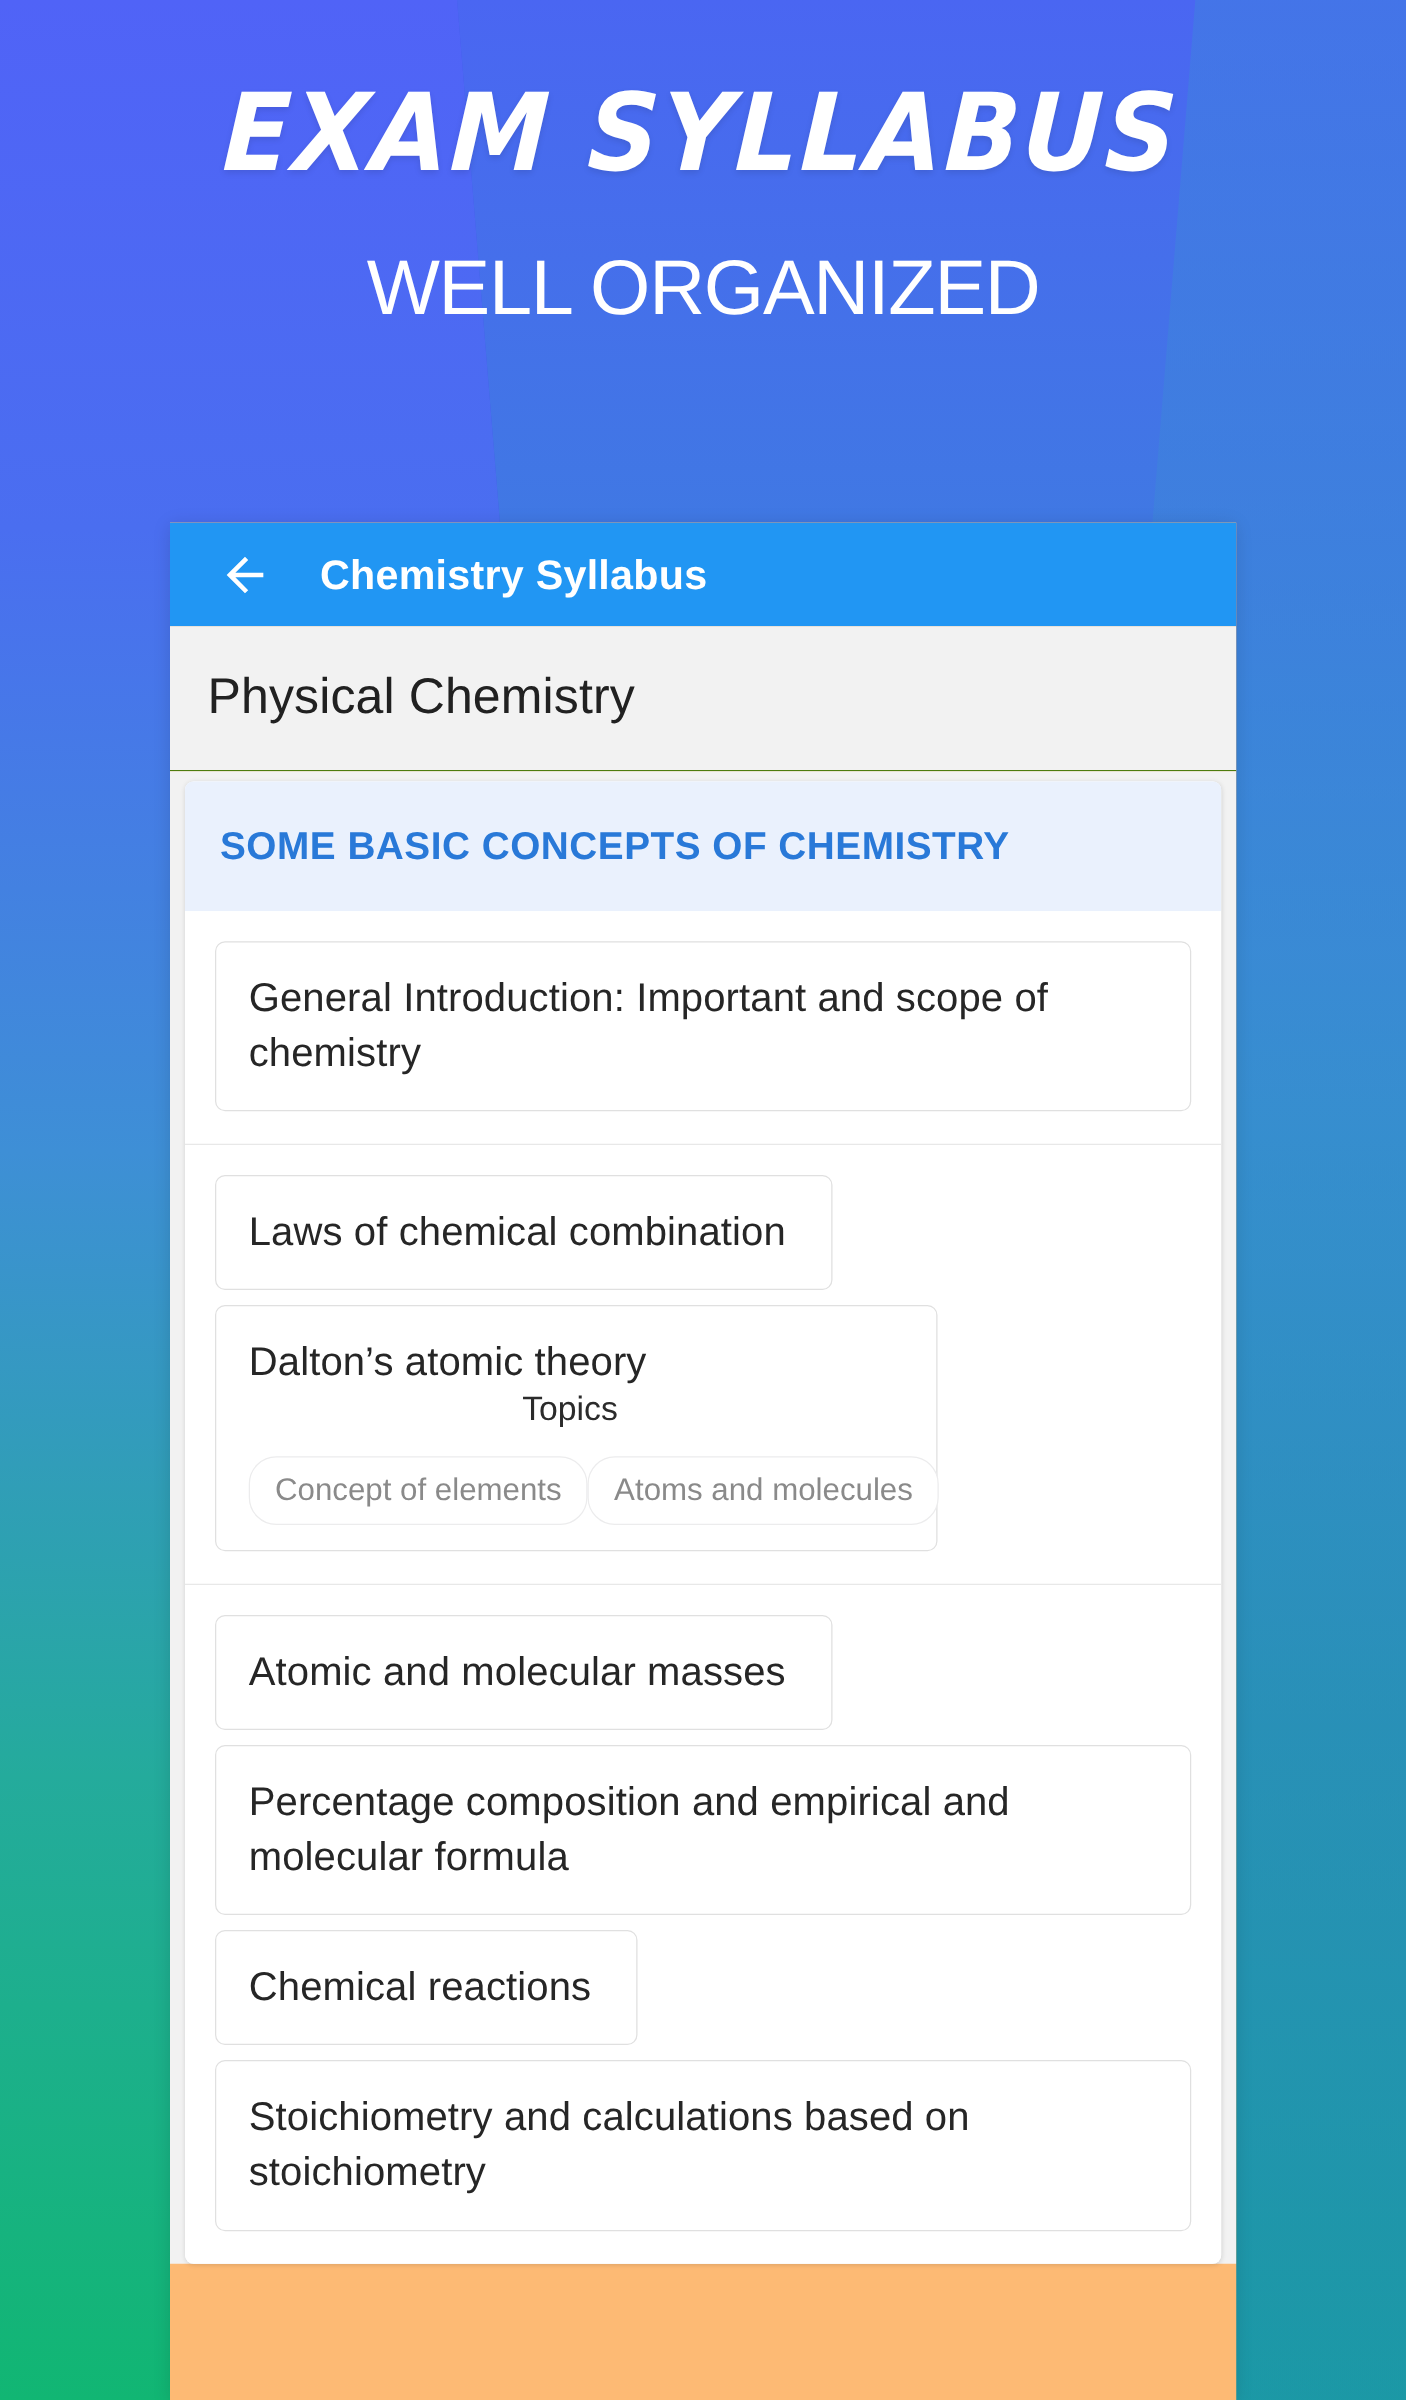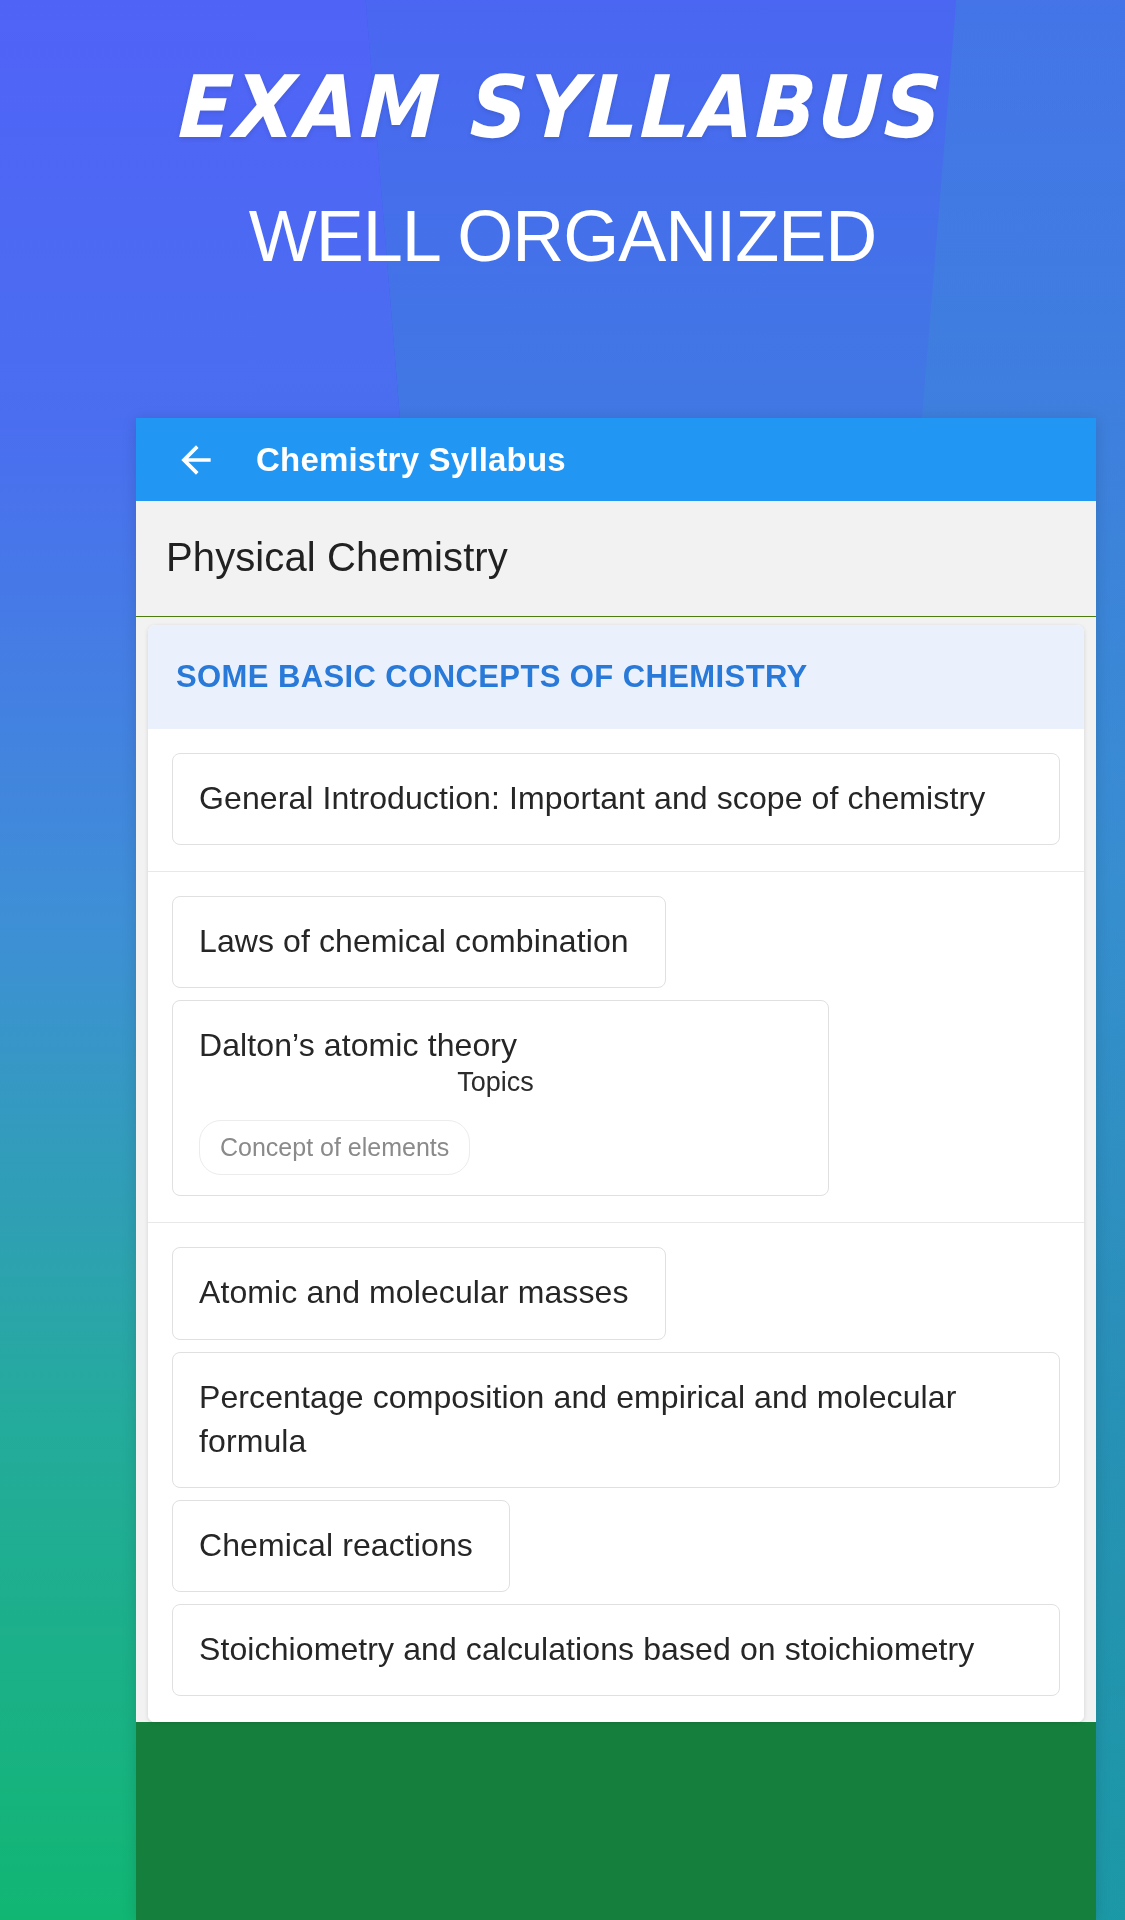--- a/index.html
+++ b/index.html
@@ -57,34 +57,34 @@
     line-height: 1.05;
     font-weight: bold;
     font-style: italic;
     letter-spacing: 2px;
     transform: scaleX(0.92) skewX(-3deg);
     text-shadow: 0 2px 5px rgba(0,0,0,0.10);
   }
   #promo-sub {
     margin: 0;
     padding-top: 48px;
-    font-size: 72px;
+    font-size: 62px;
     line-height: 1.0;
     font-weight: normal;
     letter-spacing: -1px;
   }
 
   
   #phone-panel {
     position: absolute;
     left: 136px;
     top: 418px;
-    width: 960px;
+    width: 853px;
     height: 1502px;
-    background: #15803d;
+    background: #fdba74;
     z-index: 4;
     overflow: hidden;
     box-shadow: 0 2px 14px rgba(0,0,0,0.13);
   }
 
   
   #app-bar {
     height: 83px;
     background: #2196f3;
     display: flex;
@@ -235,20 +235,21 @@
           <div class="topic-group">
             <div class="item-card full">
               <div class="item-text">General Introduction: Important and scope of chemistry</div>
             </div>
           </div>
           <div class="topic-group"><div class="item-card"><div class="item-text">Laws of chemical combination</div></div><div class="item-card with-topics">
               <div class="item-text">Dalton’s atomic theory</div>
               <div class="topics-label">Topics</div>
               <div class="chips-row">
                 <div class="chip">Concept of elements</div>
+                <div class="chip">Atoms and molecules</div>
               </div>
             </div></div>
           <div class="topic-group last"><div class="item-card"><div class="item-text">Atomic and molecular masses</div></div><div class="item-card full">
               <div class="item-text">Percentage composition and empirical and molecular formula</div>
             </div><div class="item-card"><div class="item-text">Chemical reactions</div></div><div class="item-card full">
               <div class="item-text">Stoichiometry and calculations based on stoichiometry</div>
             </div></div>
         </div>
       </div>
     </div>

